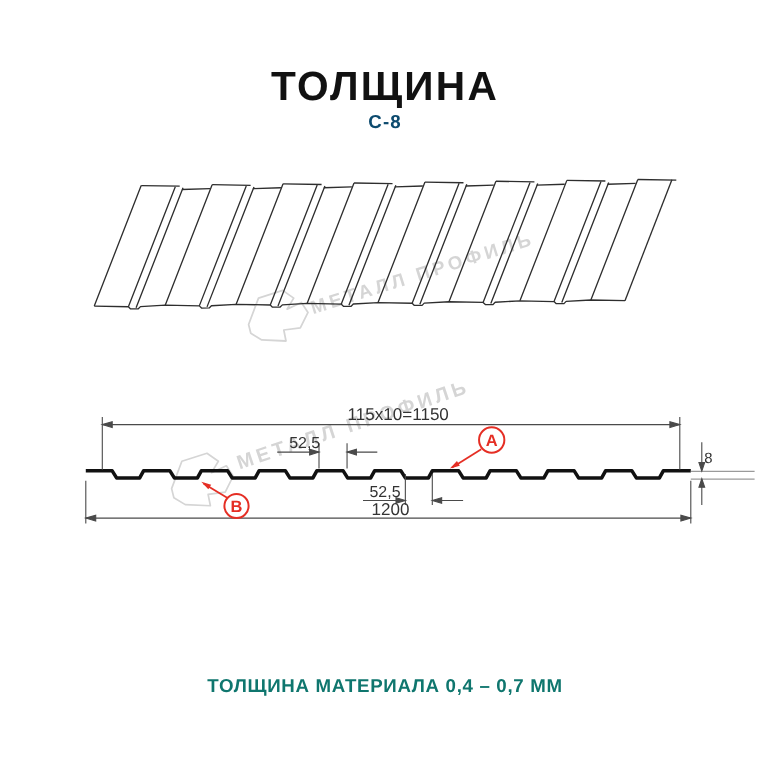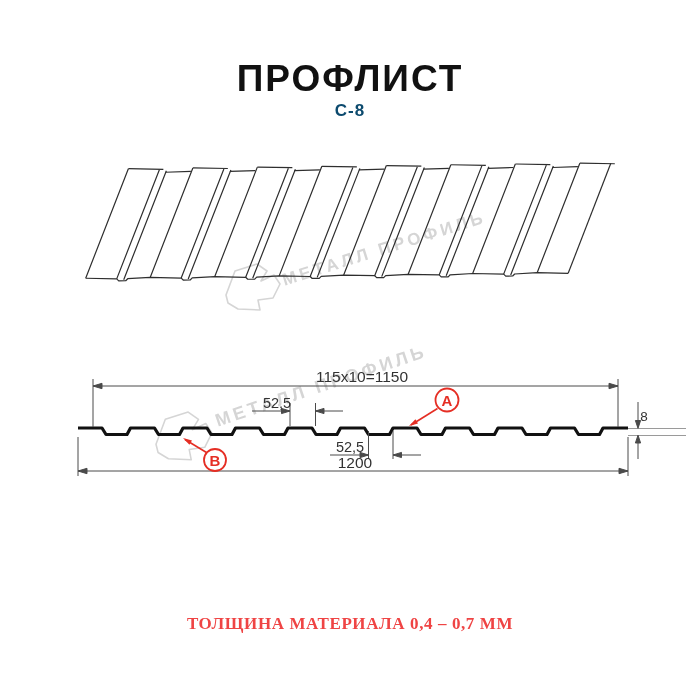--- a/index.html
+++ b/index.html
@@ -10,21 +10,21 @@
   .page-title{
     position:absolute;left:0;top:58px;width:700px;text-align:center;
     font-size:37px;font-weight:800;letter-spacing:2px;color:#111;
   }
   .page-subtitle{
     position:absolute;left:0;top:101px;width:700px;text-align:center;
     font-size:17px;font-weight:600;letter-spacing:1px;color:#0c4a6e;
   }
   .footer-note{
     position:absolute;left:0;top:614px;width:700px;text-align:center;
-    font-size:17px;font-weight:600;letter-spacing:.6px;color:#ef4444;font-family:Liberation Serif, serif;
+    font-size:17px;font-weight:600;letter-spacing:.6px;color:#0f766e;
   }
   .wm-text{
     position:absolute;color:#d5d5d5;font-weight:700;white-space:nowrap;
     transform-origin:0 50%;letter-spacing:3.5px;user-select:none;
   }
   .wm-text.wm1{left:283px;top:271px;font-size:17px;transform:rotate(-17.5deg);}
   .wm-text.wm2{left:216px;top:411px;font-size:18px;transform:rotate(-18.5deg);}
   .wm-logo{position:absolute;}
   .wm-logo.wm1{left:224px;top:262px;}
   .wm-logo.wm2{left:153px;top:410px;}
@@ -39,21 +39,21 @@
   <svg class="wm-logo wm1" width="58" height="54" viewBox="0 0 58 54">
     <path d="M2 33 L11 9 L33 2 L43 9 L37 19 L50 13 L56 22 L49 36 L34 38 L36 48 L14 47 L4 41 Z" fill="none" stroke="#d5d5d5" stroke-width="1.6" stroke-linejoin="round"></path>
   </svg>
   <div class="wm-text wm1">МЕТАЛЛ ПРОФИЛЬ</div>
   <svg class="wm-logo wm2" width="62" height="56" viewBox="0 0 58 54">
     <path d="M2 33 L11 9 L33 2 L43 9 L37 19 L50 13 L56 22 L49 36 L34 38 L36 48 L14 47 L4 41 Z" fill="none" stroke="#d5d5d5" stroke-width="1.5" stroke-linejoin="round"></path>
   </svg>
   <div class="wm-text wm2">МЕТАЛЛ ПРОФИЛЬ</div>
 </div>
 
-<div class="page-title">ПРОФЛИСТ</div>
+<div class="page-title">ТОЛЩИНА</div>
 <div class="page-subtitle">С-8</div>
 
 <svg class="overlay" width="700" height="700" viewBox="0 0 700 700">
 
   <g transform="rotate(-0.7 350 220)" stroke="#2e2e2e" stroke-width="1.2" fill="none" stroke-linejoin="round">
 
     <path d="
       M85 275 L129 166 M149.5 275 L193.5 166 M214 275 L258 166 M278.5 275 L322.5 166
       M343 275 L387 166 M407.5 275 L451.5 166 M472 275 L516 166 M536.5 275 L580.5 166"></path>
 

